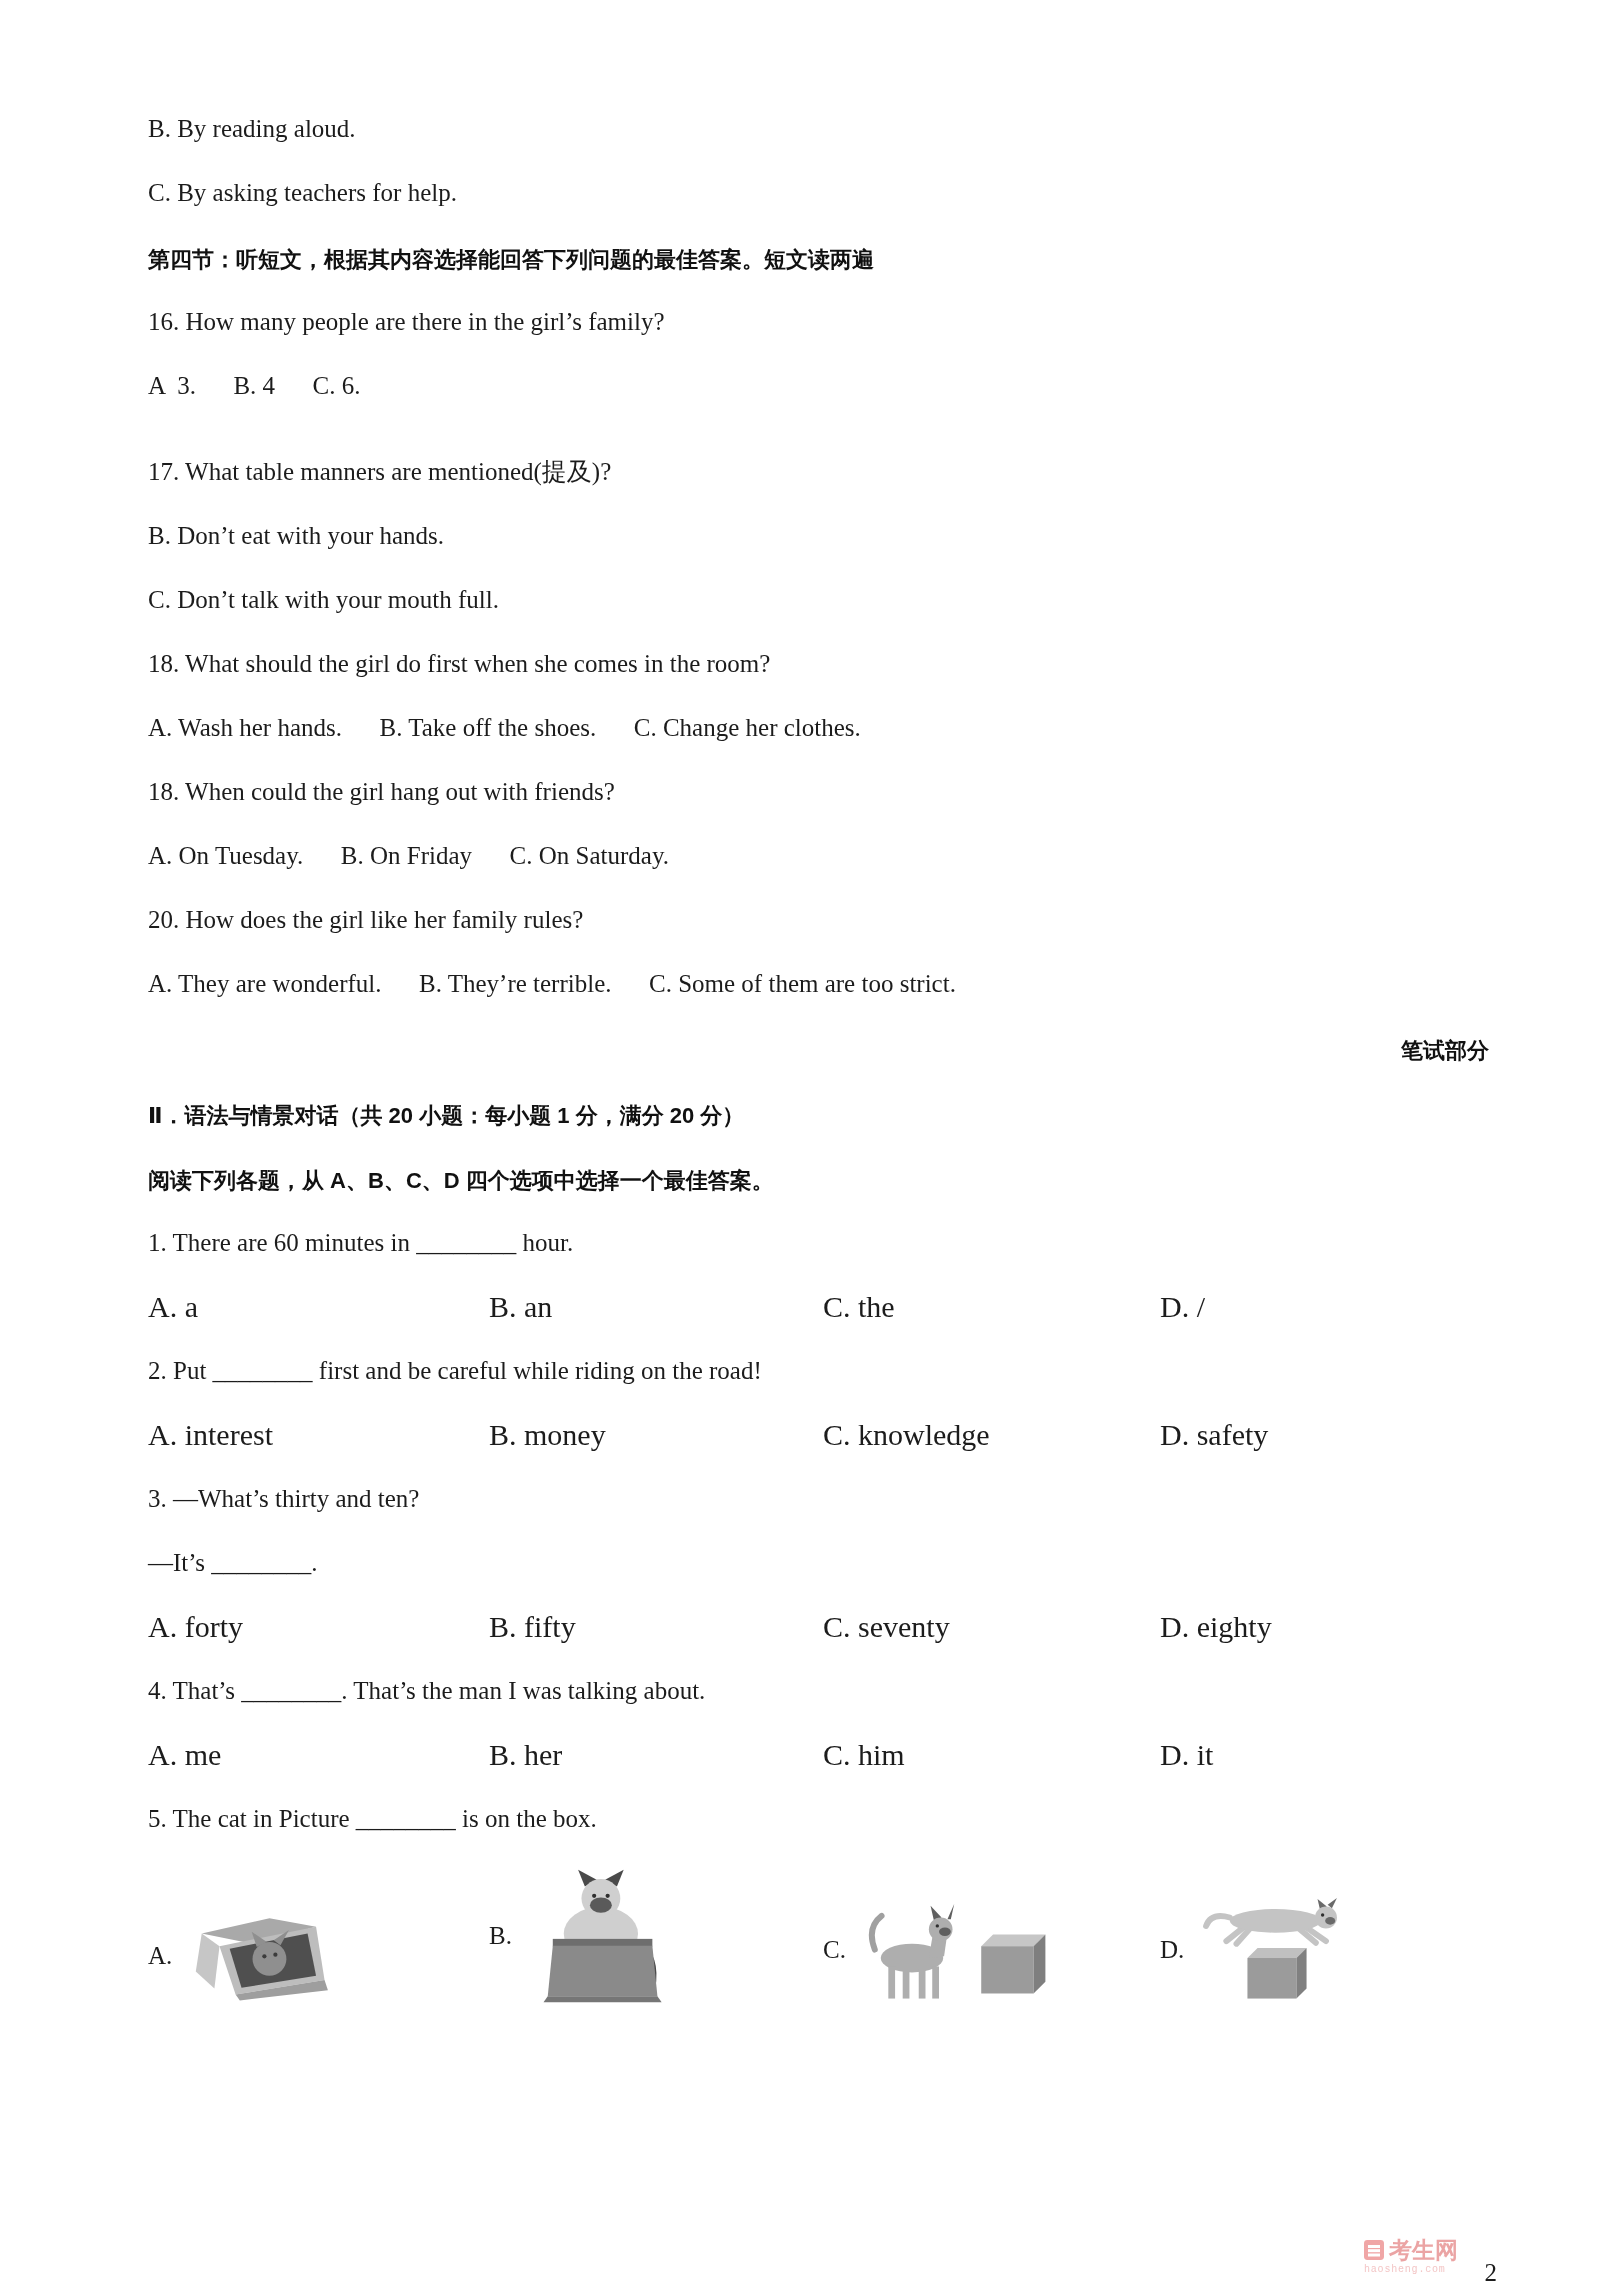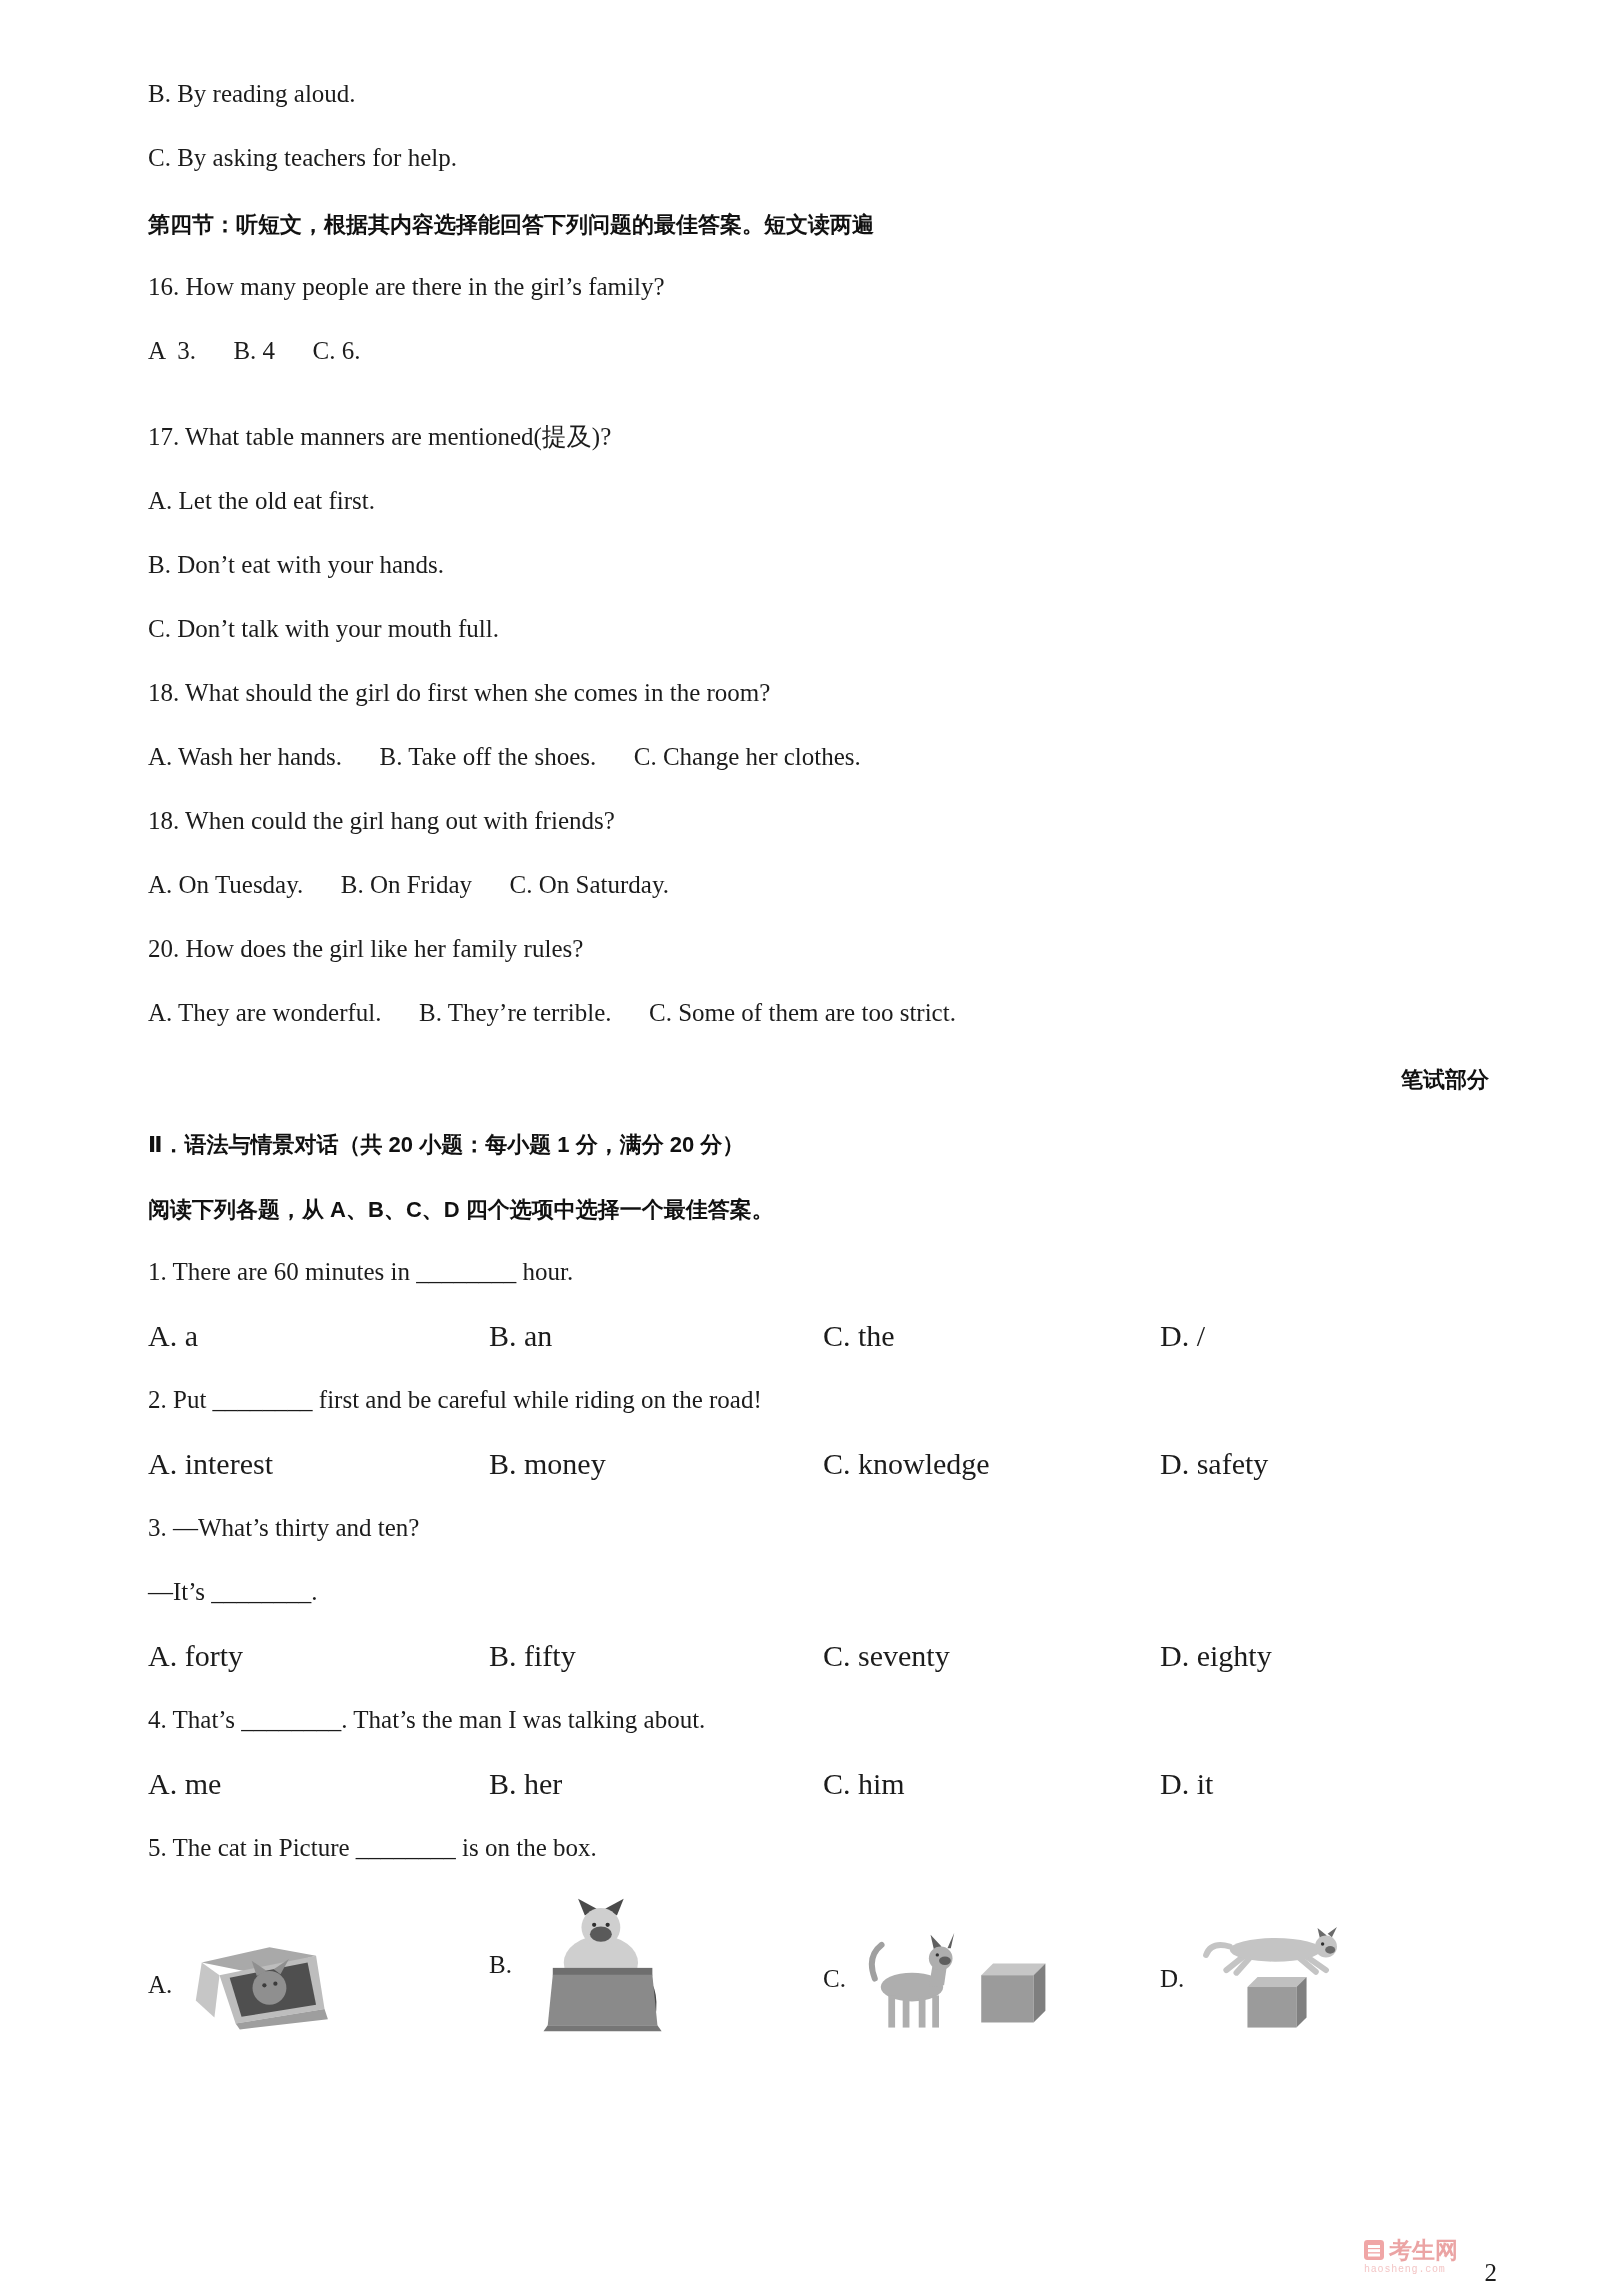--- a/index.html
+++ b/index.html
@@ -7,21 +7,21 @@
   body {
     background: #ffffff;
     font-family: "Liberation Serif", "DejaVu Serif", serif;
     color: #1c1c1c;
     position: relative;
     overflow: hidden;
   }
   .page {
     position: absolute;
     inset: 0;
-    padding: 79px 135px 0 148px;
+    padding: 114px 135px 0 148px;
   }
   .line {
     font-size: 25px;
     line-height: 30px;
     margin-bottom: 34px;
     white-space: pre-wrap;
   }
   .gap-lg { margin-bottom: 56px; }
   .h-cn {
     font-family: "Liberation Sans", "DejaVu Sans", sans-serif;
@@ -98,21 +98,20 @@
 
   <p class="line">B. By reading aloud.</p>
   <p class="line">C. By asking teachers for help.</p>
 
   <h2 class="h-cn">第四节：听短文，根据其内容选择能回答下列问题的最佳答案。短文读两遍</h2>
 
   <p class="line">16. How many people are there in the girl’s family?</p>
   <p class="line gap-lg">A  3.      B. 4      C. 6.</p>
 
   <p class="line">17. What table manners are mentioned(提及)?</p>
-  <p class="line">A. Let the old eat first.</p>
   <p class="line">B. Don’t eat with your hands.</p>
   <p class="line">C. Don’t talk with your mouth full.</p>
 
   <p class="line">18. What should the girl do first when she comes in the room?</p>
   <p class="line">A. Wash her hands.      B. Take off the shoes.      C. Change her clothes.</p>
 
   <p class="line">18. When could the girl hang out with friends?</p>
   <p class="line">A. On Tuesday.      B. On Friday      C. On Saturday.</p>
 
   <p class="line">20. How does the girl like her family rules?</p>

